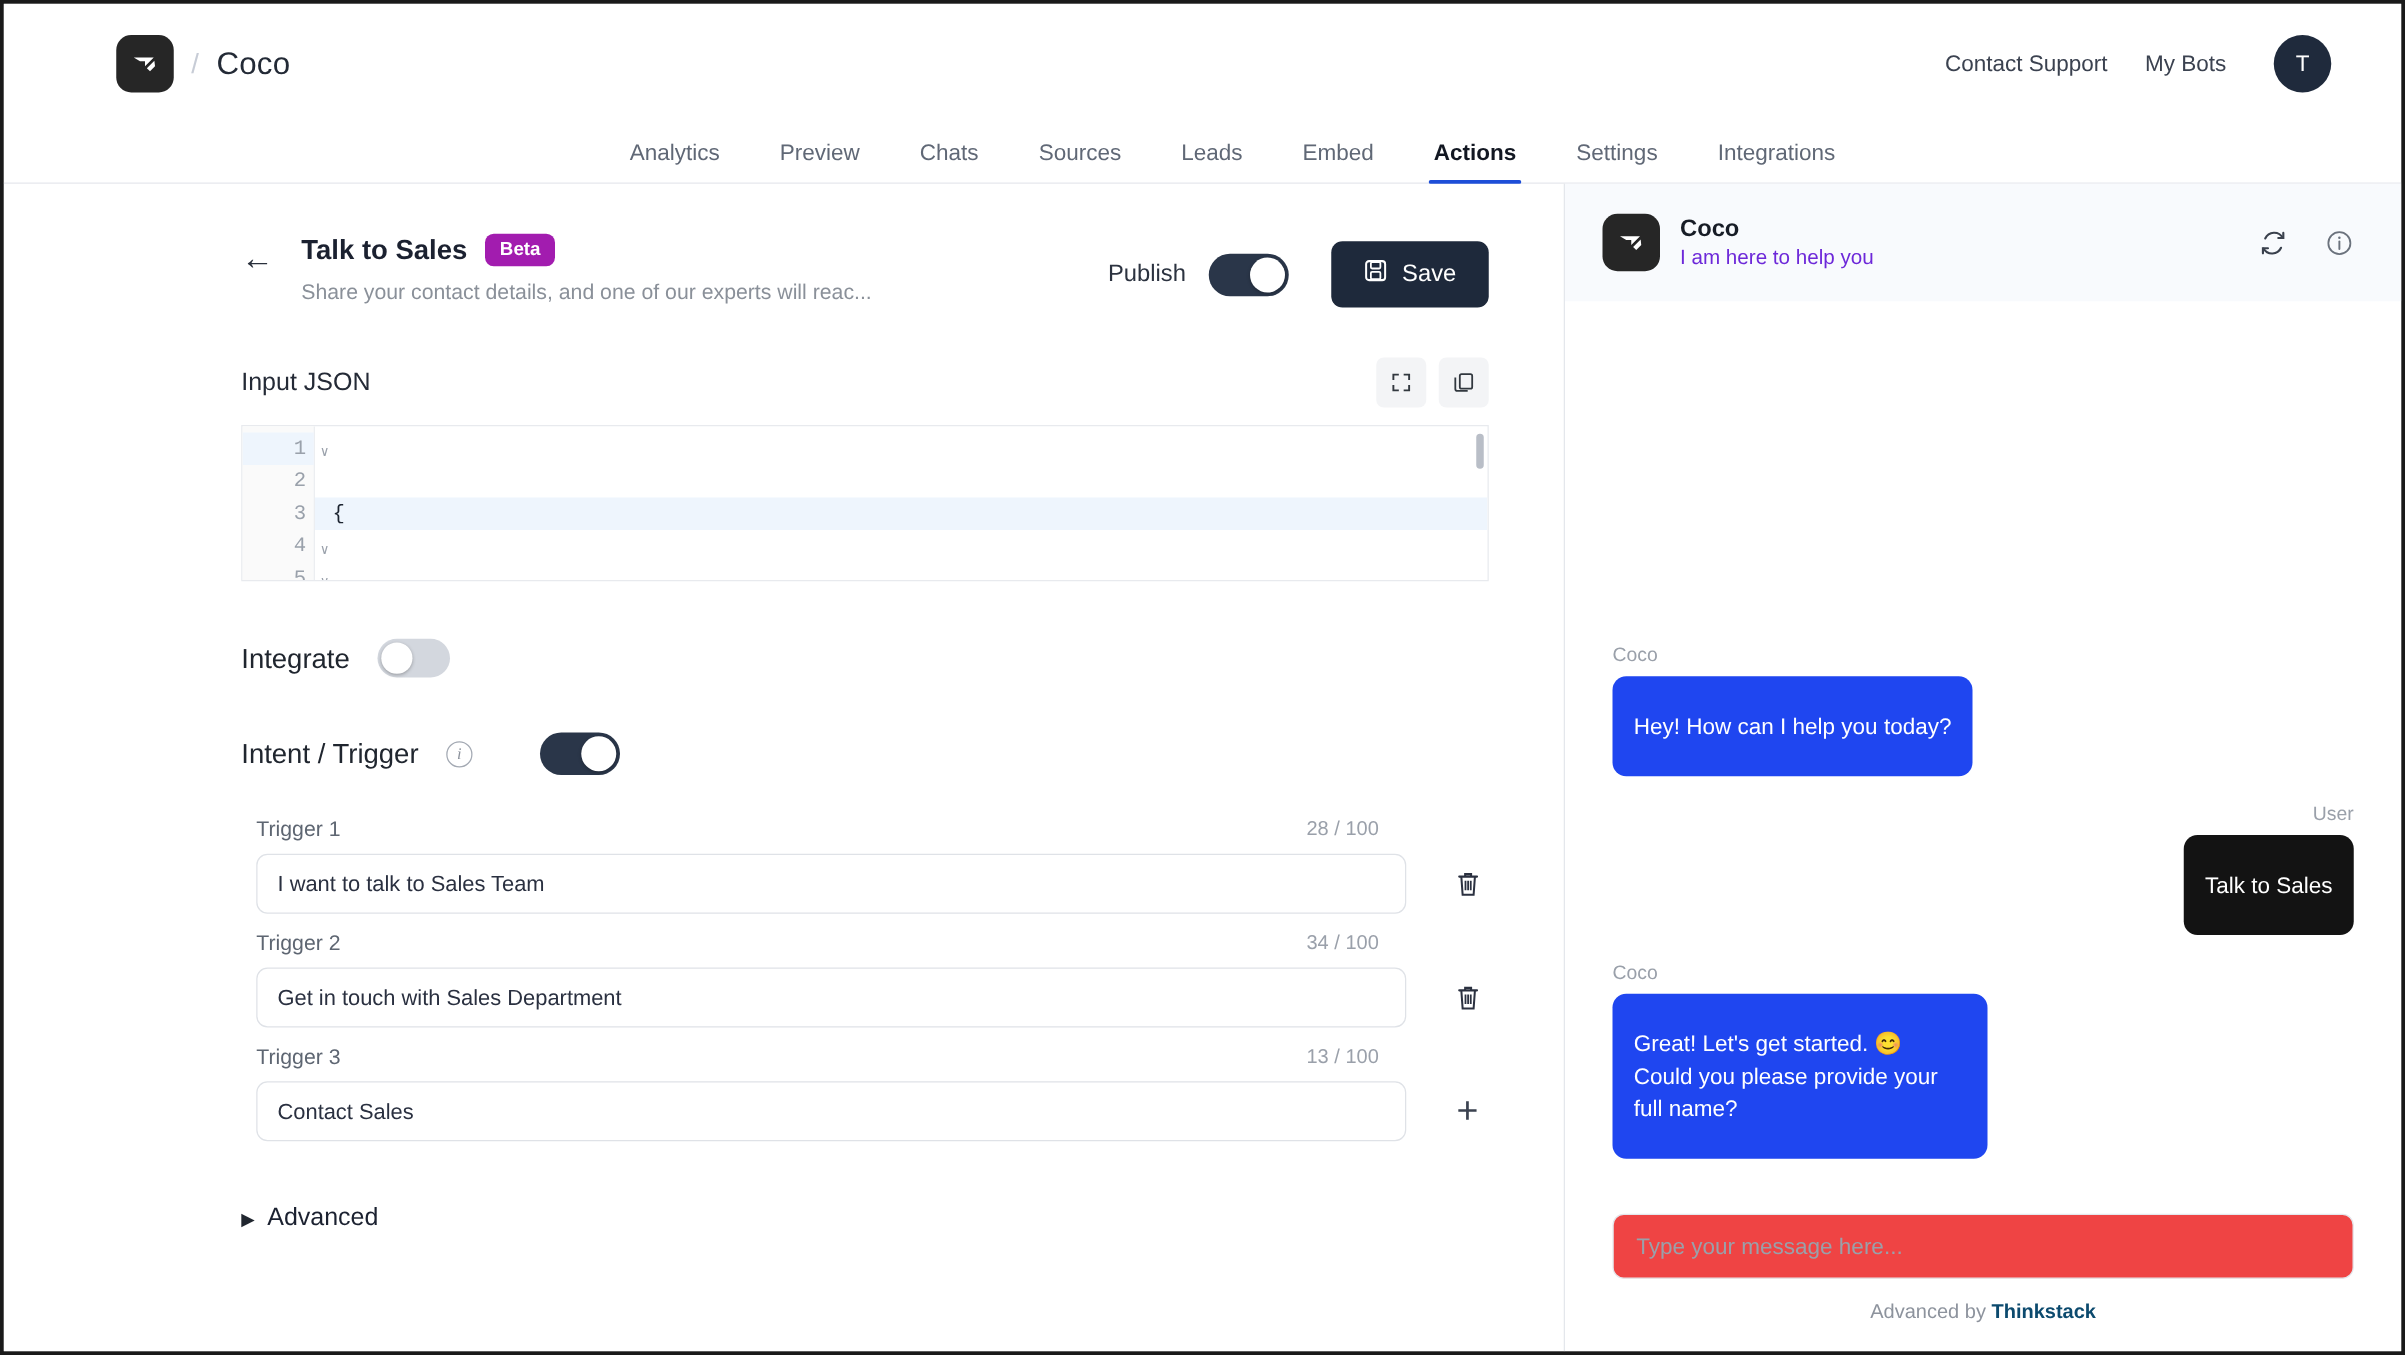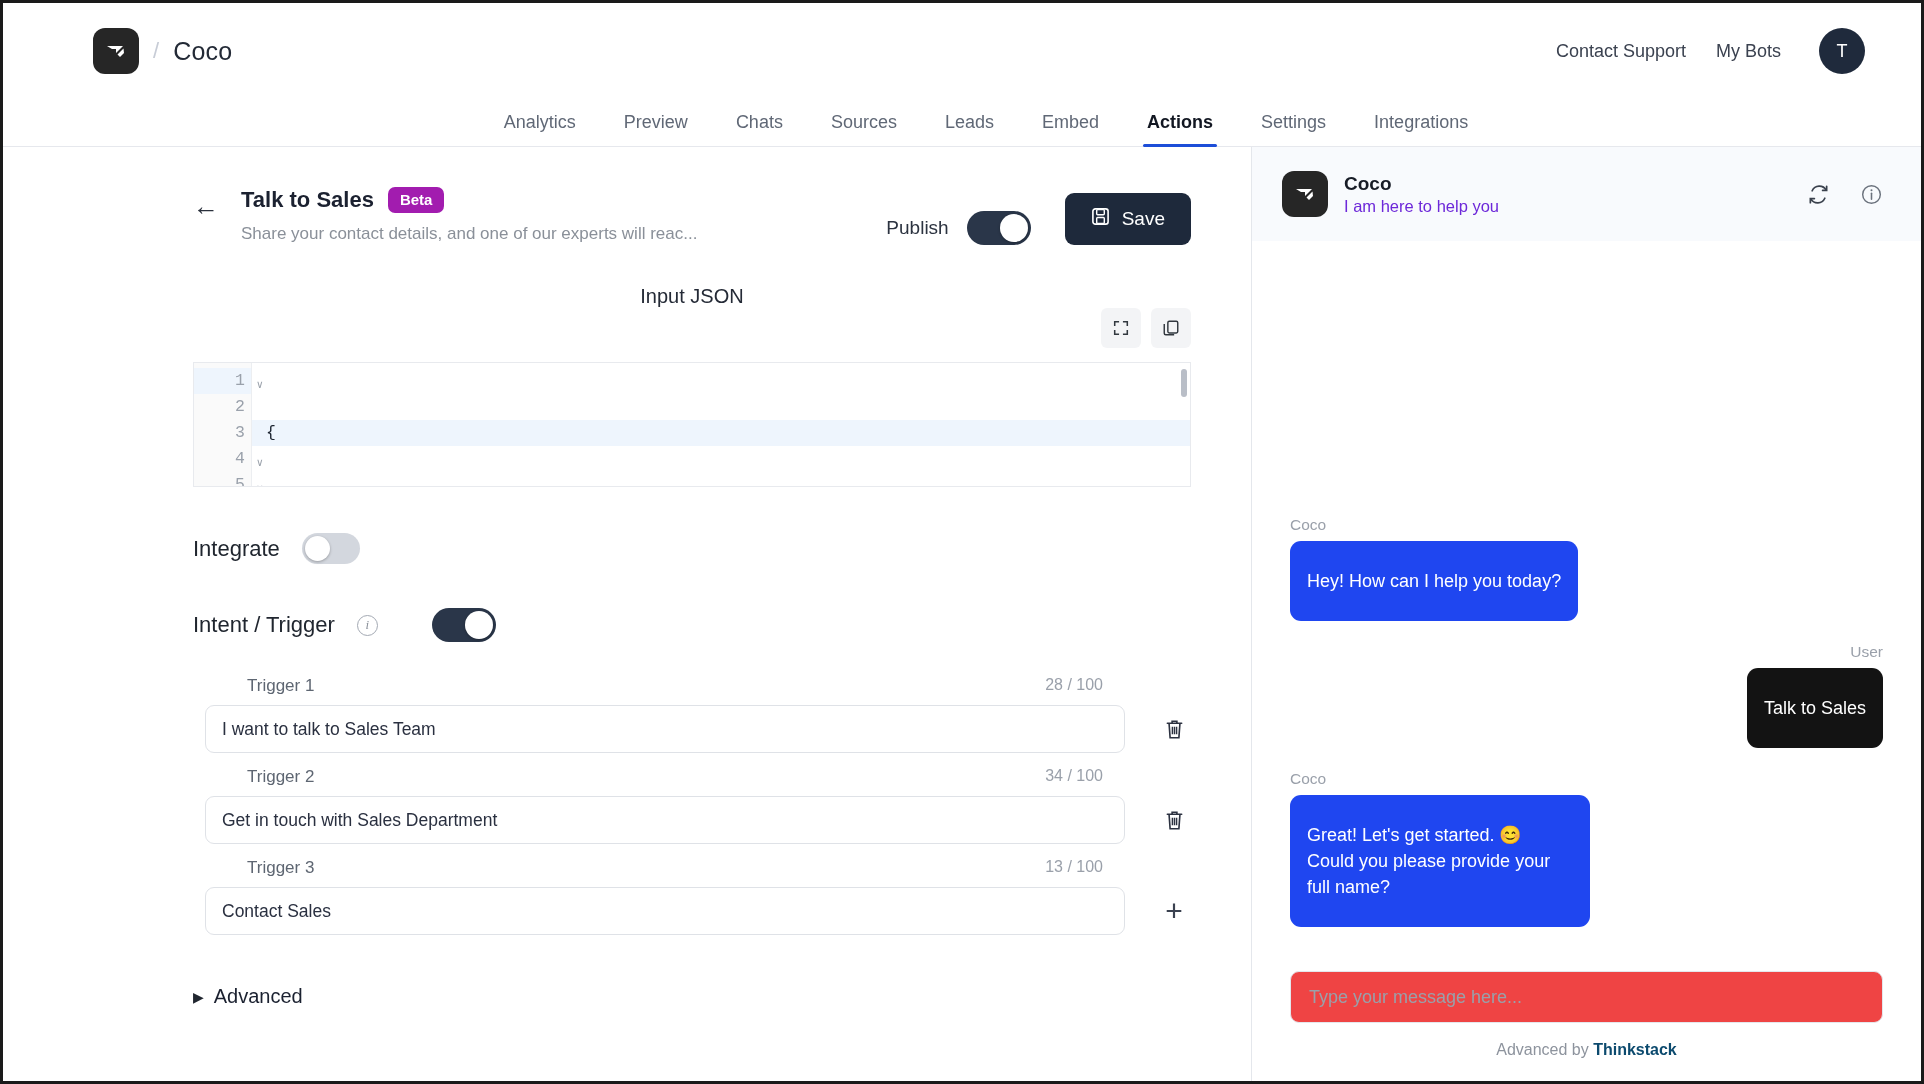--- a/index.html
+++ b/index.html
@@ -143,21 +143,21 @@
   }
   .head-desc {
     font-size: 17px;
     color: #8a9099;
     margin-top: 11px;
     white-space: nowrap;
     overflow: hidden;
   }
   .head-actions {
     display: flex;
-    align-items: flex-end;
+    align-items: center;
     gap: 34px;
     margin-left: auto;
     padding-top: 6px;
   }
   .publish-group { display: flex; align-items: center; gap: 18px; }
   .publish-label { font-size: 19px; color: #2c3340; }
 
   .toggle {
     width: 58px; height: 31px;
     border-radius: 16px;
@@ -191,21 +191,20 @@
     padding: 14px 26px;
     display: flex; align-items: center; gap: 12px;
     cursor: pointer;
   }
 
   
   .json-block { margin-bottom: 46px; }
   .json-head {
     display: flex; align-items: center;
     margin-bottom: 14px;
-    flex-direction: column;
   }
   .json-label { font-size: 20px; color: #242a36; }
   .json-tools { margin-left: auto; display: flex; gap: 10px; }
   .tool-btn {
     width: 40px; height: 40px;
     background: #f3f4f6;
     border-radius: 6px;
     display: flex; align-items: center; justify-content: center;
     cursor: pointer;
   }
@@ -269,24 +268,23 @@
     font-family: "Liberation Serif", serif;
     cursor: pointer;
     flex: 0 0 auto;
   }
   .intent-gap { width: 10px; }
 
   
   .triggers { padding-left: 12px; }
   .trigger { margin-bottom: 14px; }
   .trigger-head {
-    display: flex; align-items: flex-start;
+    display: flex; align-items: center;
     padding-right: 88px;
     margin-bottom: 9px;
-    margin-left: 42px;
   }
   .trigger-name { font-size: 17px; color: #5e6672; }
   .trigger-count { margin-left: auto; font-size: 16px; color: #9aa0aa; }
   .trigger-row { display: flex; align-items: center; gap: 32px; }
   .trigger-input {
     flex: 1 1 auto;
     border: 1px solid #dfe2e7;
     border-radius: 9px;
     height: 48px;
     padding: 0 16px;

